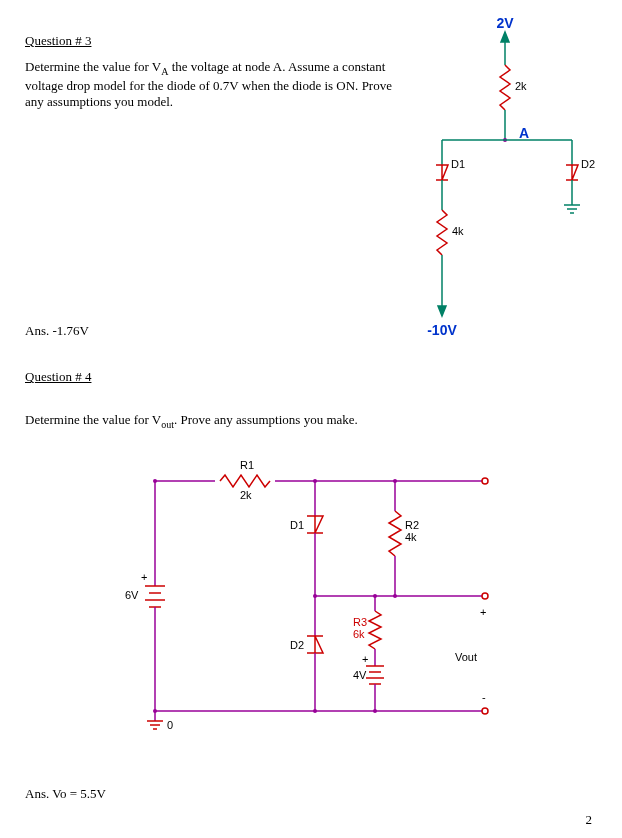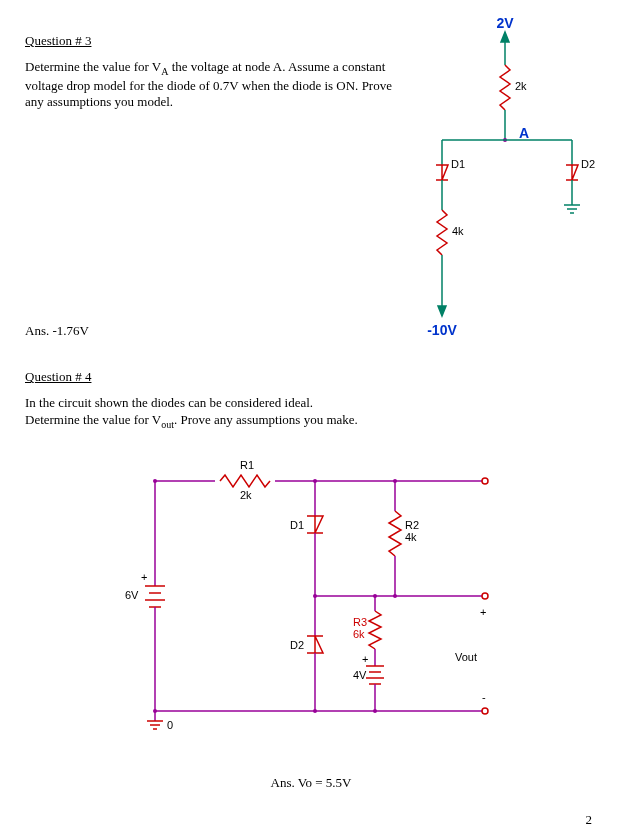--- a/index.html
+++ b/index.html
@@ -114,21 +114,21 @@
   <span>Determine the value for V</span><sub>A</sub><span>  the voltage at node A.  Assume a constant voltage drop model for the diode of 0.7V when the diode is ON.   </span><span class="underline">Prove</span><span> any assumptions you model.</span>
 </p>
 
 <div style="height:200px;"></div>
 
 <p class="answer">Ans. -1.76V</p>
 
 
 <p class="question-title">Question # 4</p>
 <p class="body-text" style="max-width:500px;">
-  <span>In the circuit shown the diodes can be considered ideal.</span><br>
+  <br>
   <span>Determine the value for V</span><sub>out</sub><span>.  Prove any assumptions you make.</span>
 </p>
 
 <svg class="q4-circuit" viewBox="0 0 420 300">
 
   <line class="wire-purple" x1="70" y1="30" x2="400" y2="30"></line>
   <circle class="node-dot" cx="70" cy="30" r="2"></circle>
   <circle class="node-dot" cx="230" cy="30" r="2"></circle>
   <circle class="node-dot" cx="310" cy="30" r="2"></circle>
 
@@ -197,18 +197,18 @@
 
   <circle cx="400" cy="145" r="3" fill="#fff" stroke="#cc0000" stroke-width="1.5"></circle>
   <circle cx="400" cy="260" r="3" fill="#fff" stroke="#cc0000" stroke-width="1.5"></circle>
   <text class="comp-label" x="395" y="165">+</text>
   <text class="comp-label" x="370" y="210">Vout</text>
   <text class="comp-label" x="397" y="250">-</text>
 
   <circle cx="400" cy="30" r="3" fill="#fff" stroke="#cc0000" stroke-width="1.5"></circle>
 </svg>
 
-<p class="answer" style="margin-top:10px;text-align:center;">Ans. Vo = 5.5V</p>
+<p class="answer" style="margin-top:21px;">Ans. Vo = 5.5V</p>
 
 <div class="page-num">2</div>
 
 
 
 
 </body></html>

